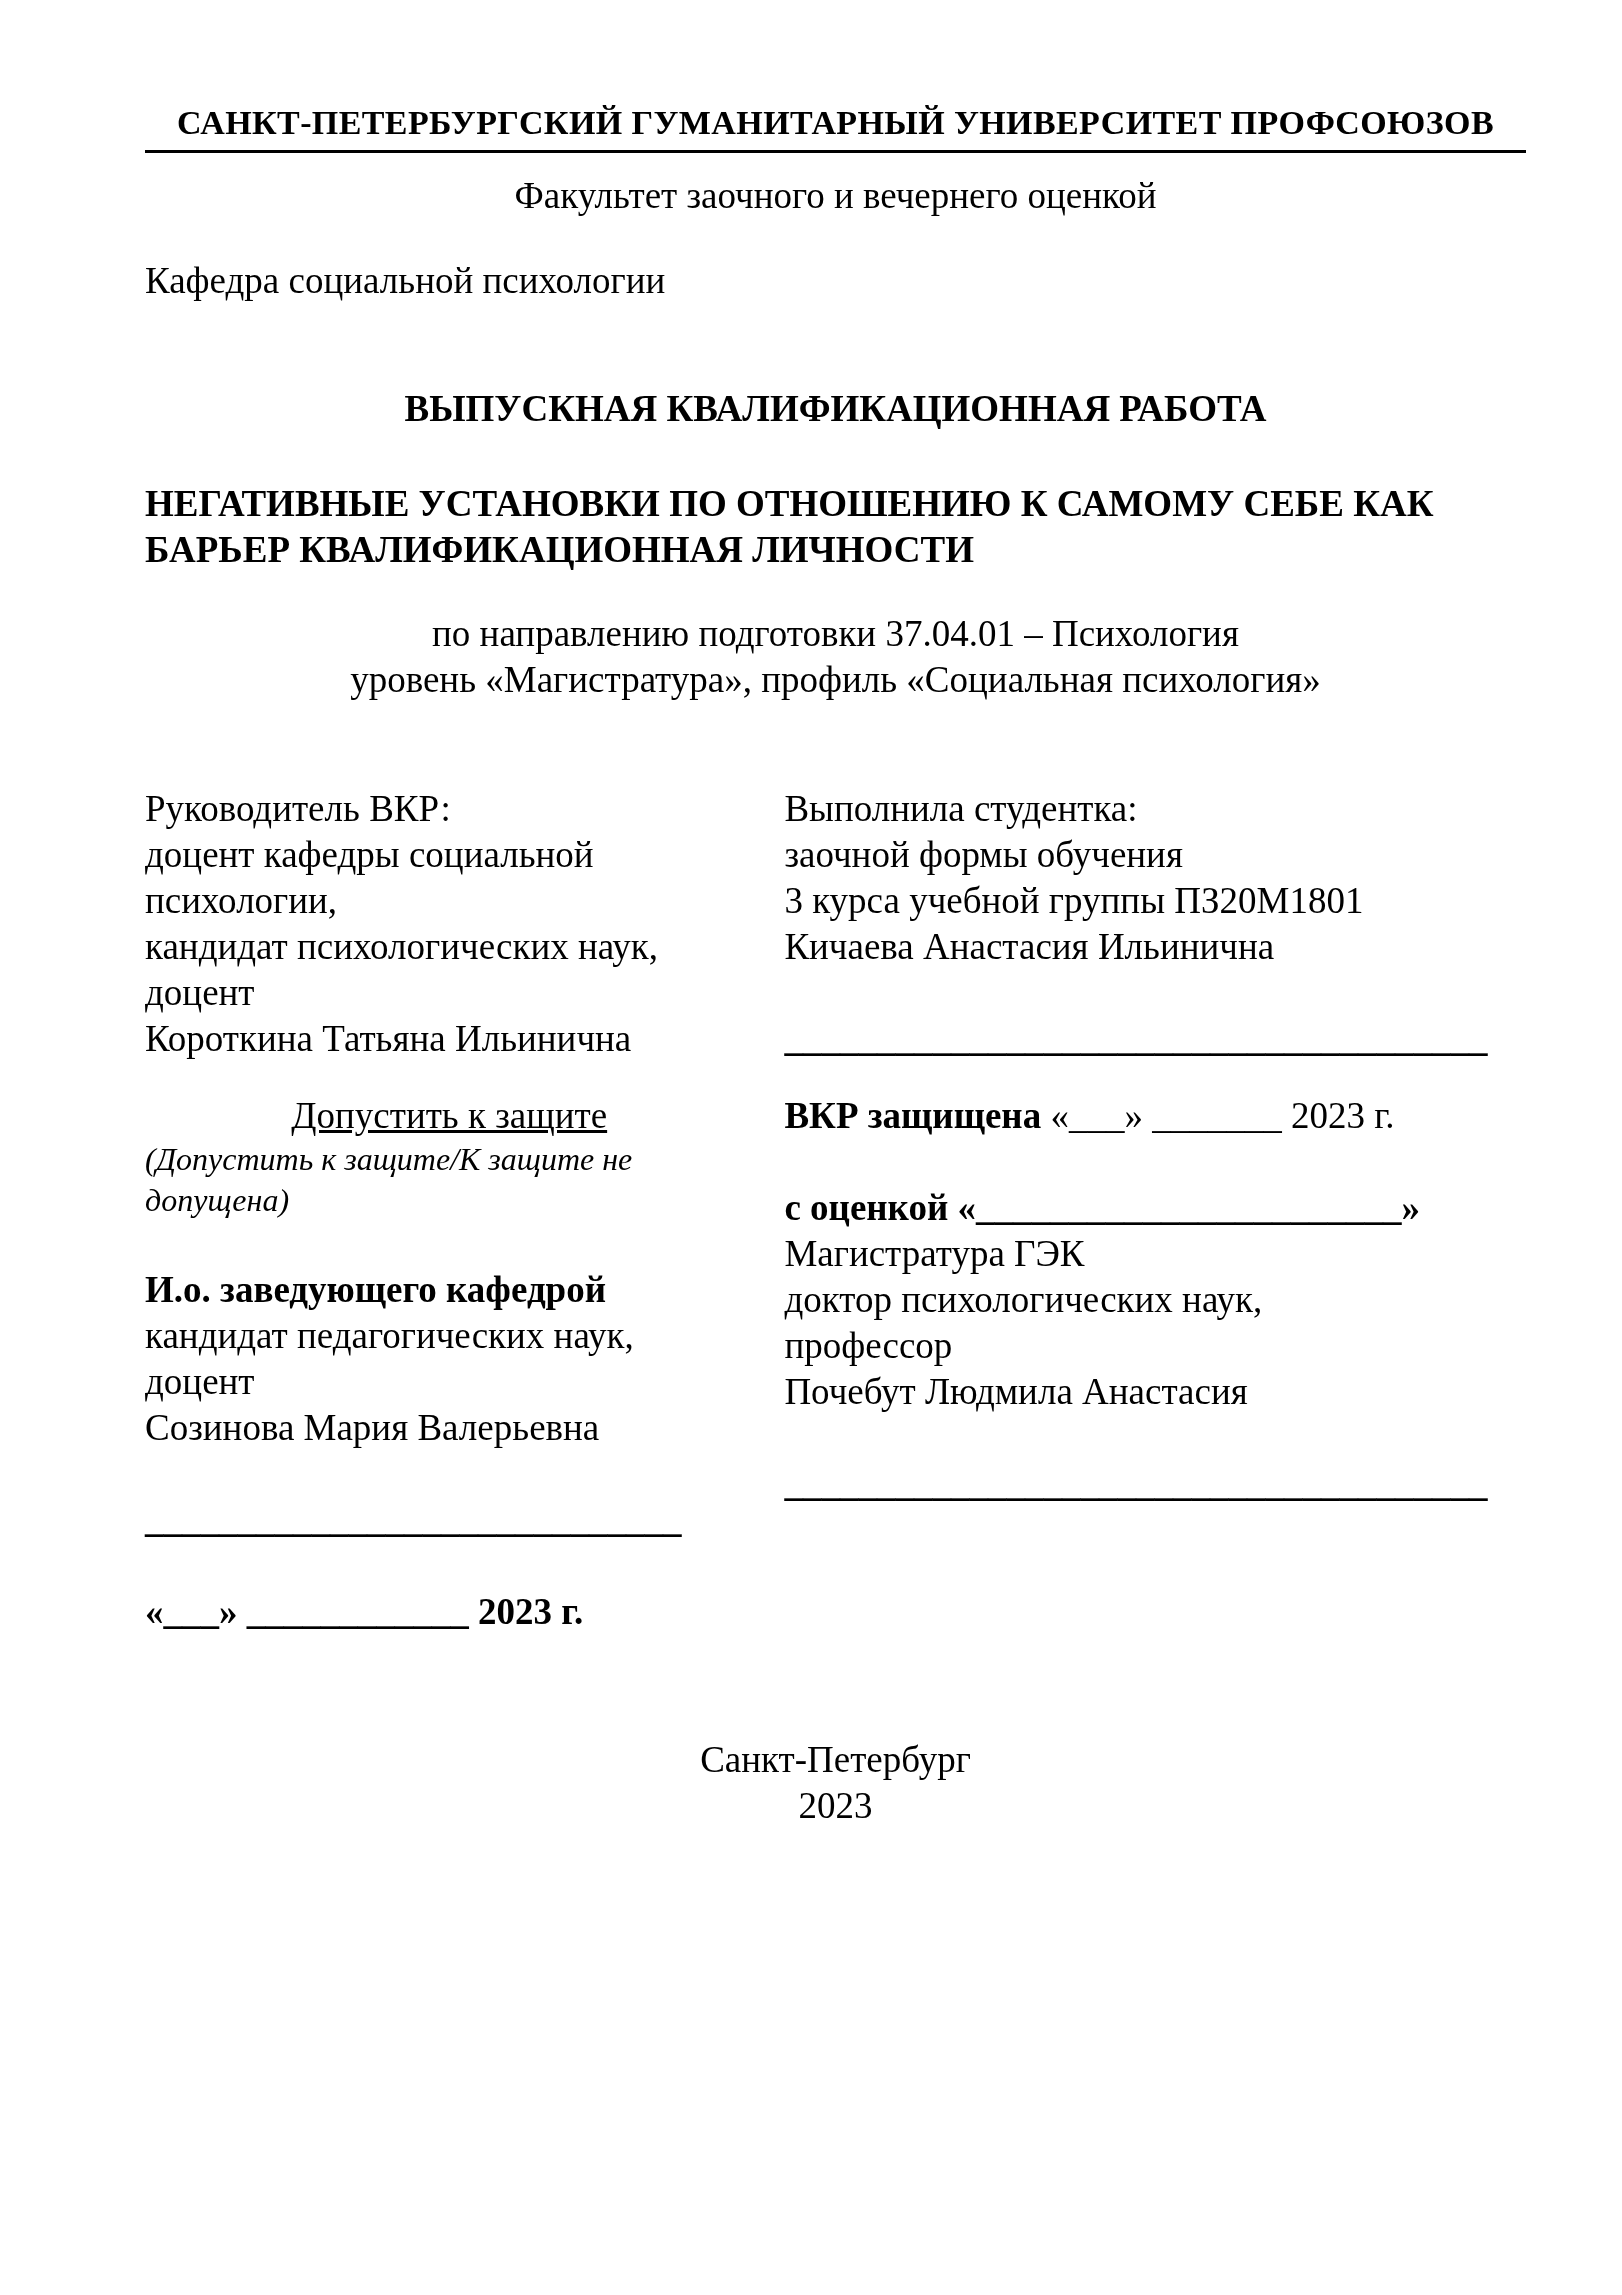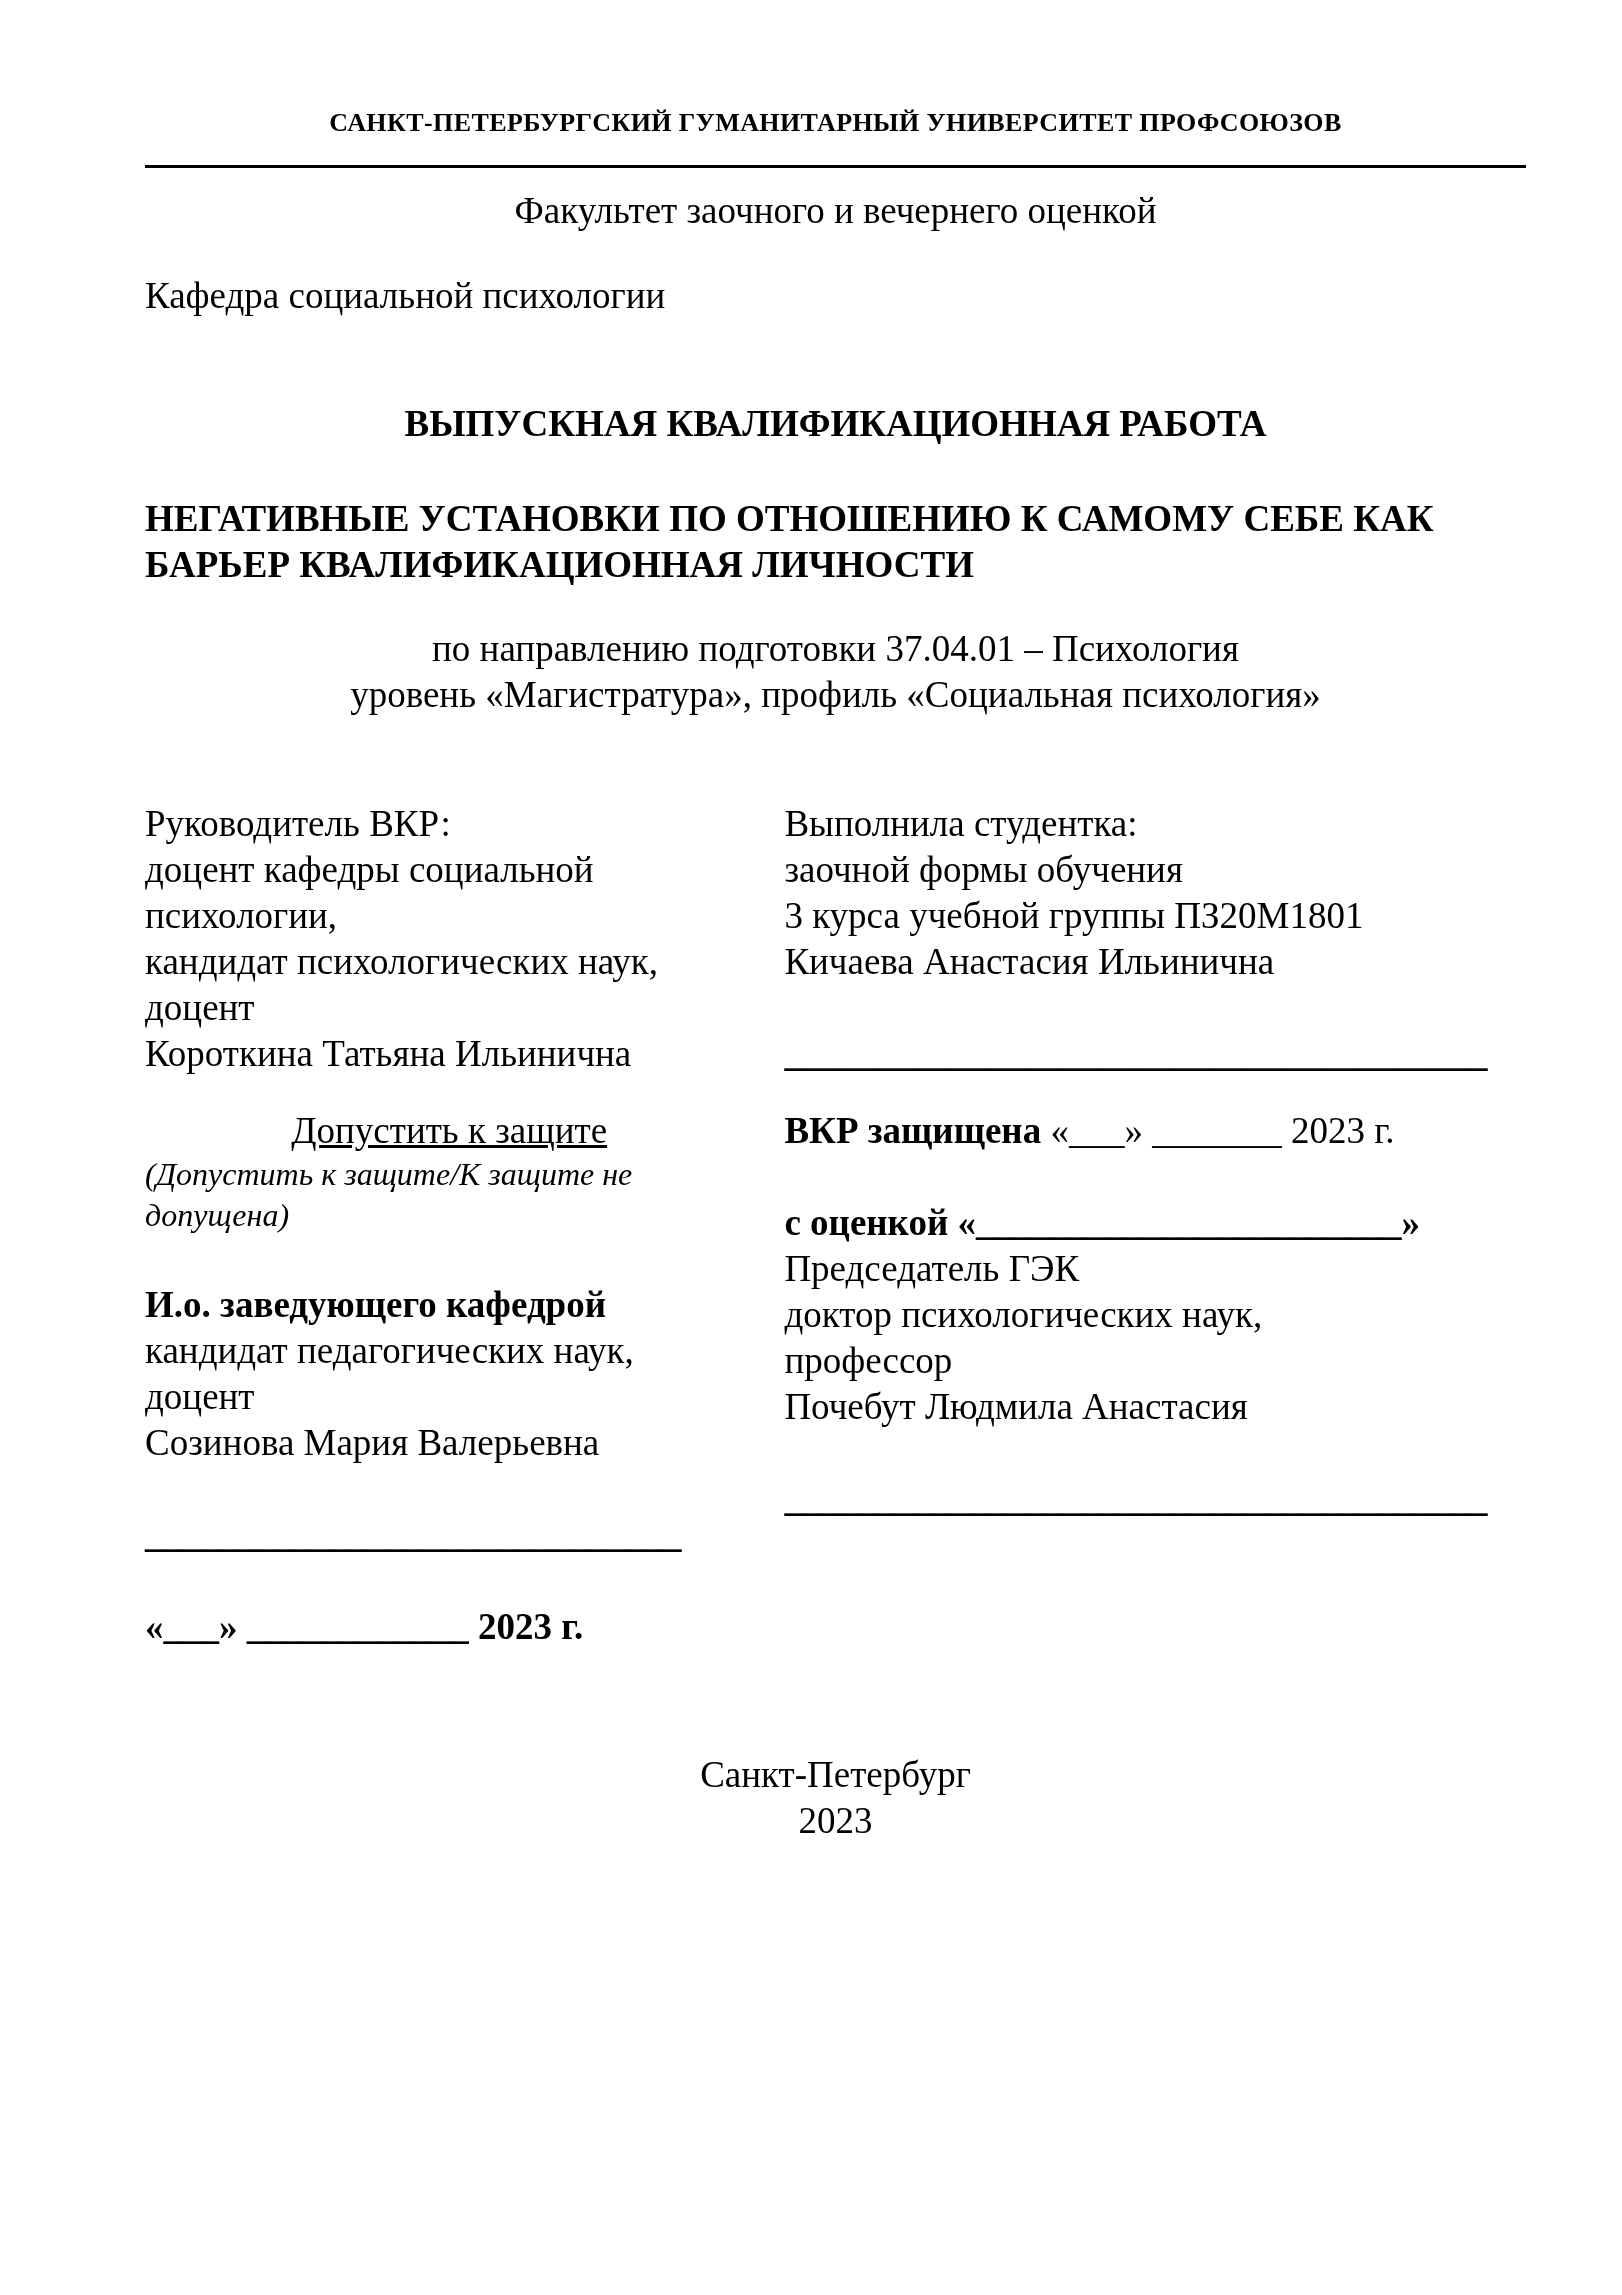--- a/index.html
+++ b/index.html
@@ -11,26 +11,26 @@
     background: #ffffff;
     color: #000000;
     font-family: "Liberation Serif", "DejaVu Serif", serif;
     font-size: 37px;
     line-height: 46px;
     padding: 102px 97px 0 145px;
     overflow: hidden;
   }
   .b { font-weight: bold; }
   .university {
-    font-size: 26px;
+    font-size: 34px;
     font-weight: bold;
     text-align: center;
     letter-spacing: 0.4px;
     line-height: 42px;
-    padding-bottom: 21px;
+    padding-bottom: 6px;
   }
   .header-rule { border-bottom: 3.9px solid #000000; }
   .faculty { text-align: center; margin-top: 20.4px; }
   .department { margin-top: 39px; }
   .work-type { margin-top: 82px; text-align: center; font-weight: bold; }
   .thesis-title { margin-top: 49px; text-align: left; font-weight: bold; }
   .program { margin-top: 38px; text-align: center; }
   .cols { display: flex; margin-top: 83px; }
   .cols2 { display: flex; margin-top: 31px; }
   .col-left { width: 46.3%; padding-right: 31px; }
@@ -96,21 +96,21 @@
       <div>доцент</div>
       <div>Созинова Мария Валерьевна</div>
       <div class="mt1">_____________________________</div>
       <div class="mt1">«___» ____________ 2023 г.</div>
     </div>
     <div class="col-right">
       <div>
         <span class="b">ВКР защищена</span><span> «___» _______ 2023 г.</span>
       </div>
       <div class="mt1">с оценкой «_______________________»</div>
-      <div>Председатель ГЭК</div>
+      <div>Магистратура ГЭК</div>
       <div>доктор психологических наук,</div>
       <div>профессор</div>
       <div>Почебут Людмила Анастасия</div>
       <div class="mt1">______________________________________</div>
     </div>
   </div>
 
   <div class="footer">
     <div>Санкт-Петербург</div>
     <div>2023</div>

